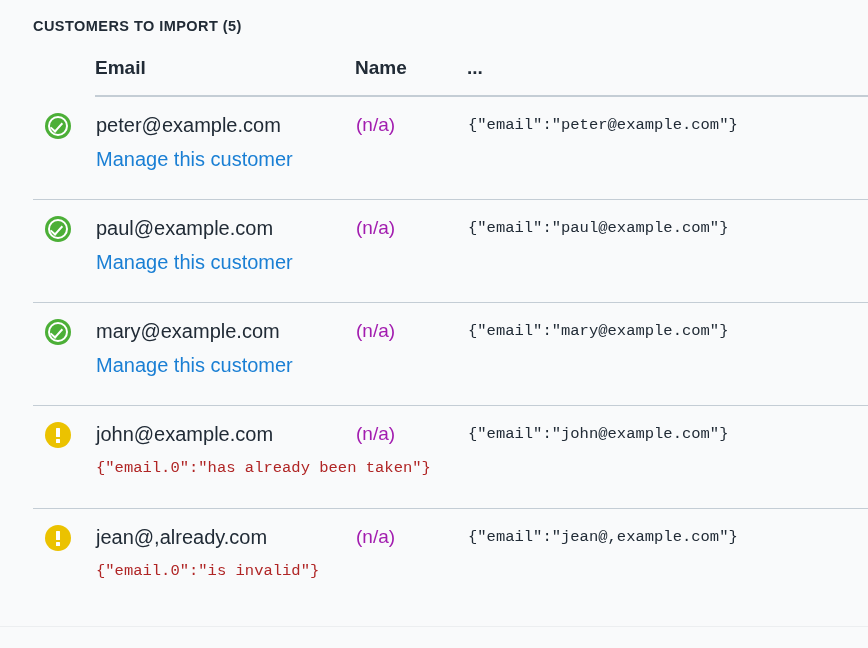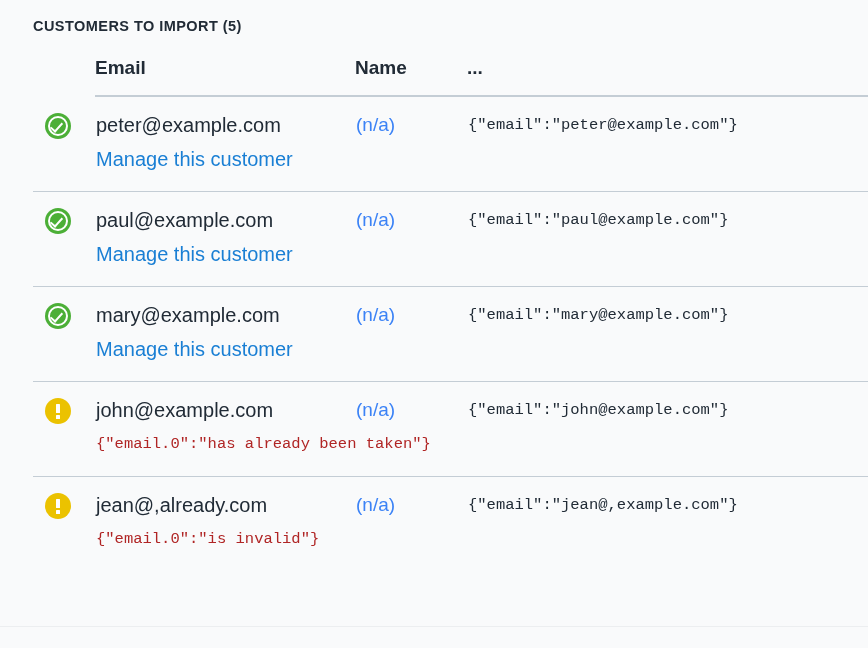--- a/index.html
+++ b/index.html
@@ -69,21 +69,21 @@
   tbody tr.row-main td {
     padding-top: 16px;
     padding-bottom: 0;
     vertical-align: top;
     border: none;
     margin-left: 39px;
   }
 
   tbody tr.row-sub td {
     padding-top: 8px;
-    padding-bottom: 20px;
+    padding-bottom: 28px;
     vertical-align: top;
     border: none;
   }
 
   tbody tr.row-sub.has-divider td {
     border-bottom: 1px solid #c4cdd5;
   }
 
   .status-cell {
     padding-left: 12px !important;
@@ -144,21 +144,21 @@
 
   .email-text {
     font-size: 20px;
     color: #212b36;
     line-height: 24px;
     white-space: nowrap;
   }
 
   .name-text {
     font-size: 19px;
-    color: #3b82f6;
+    color: #a21caf;
     line-height: 24px;
     white-space: nowrap;
   }
 
   .extra-json {
     font-family: "Liberation Mono", "DejaVu Sans Mono", monospace;
     font-size: 15.5px;
     color: #212b36;
     line-height: 24px;
     white-space: nowrap;

